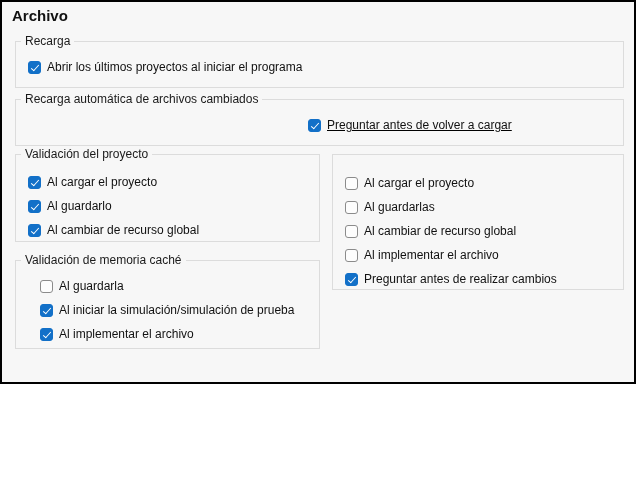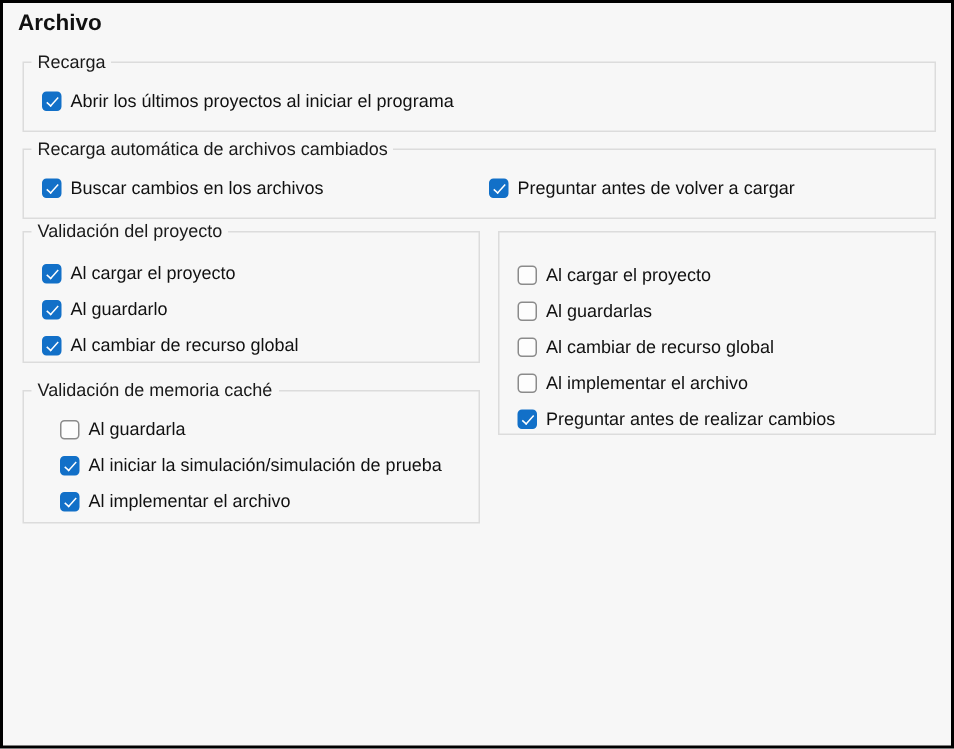--- a/index.html
+++ b/index.html
@@ -4,21 +4,21 @@
 <style>
   * { margin: 0; padding: 0; box-sizing: border-box; }
   html, body { width: 636px; height: 499px; }
   body {
     font-family: "Liberation Sans", "DejaVu Sans", sans-serif;
     background: #ffffff;
   }
   .panel {
     position: relative;
     width: 636px;
-    height: 499px;
+    height: 384px;
     background: #f7f7f7;
     border: 2px solid #000000;
     overflow: hidden;
   }
   .page-title {
     position: absolute;
     left: 10px;
     top: 5px;
     font-size: 15px;
     font-weight: bold;
@@ -114,25 +114,21 @@
         <span class="checkbox checked"></span>
         <span class="cb-label">Abrir los últimos proyectos al iniciar el programa</span>
       </label>
     </div>
   </div>
 
   <div class="group g-recarga">
     <span class="group-label">Recarga automática de archivos cambiados</span>
     <div class="group-body">
       <div class="cb-row">
-        <label class="cb-abs" style="left:0;">
-          <span class="checkbox checked"></span>
-          <span class="cb-label">Buscar cambios en los archivos</span>
-        </label>
-        <label class="cb-abs" style="left:298px;">
+        <label class="cb-abs" style="left:280px;text-decoration:underline;">
           <span class="checkbox checked"></span>
           <span class="cb-label">Preguntar antes de volver a cargar</span>
         </label>
       </div>
     </div>
   </div>
 
   <div class="group g-validproj">
     <span class="group-label">Validación del proyecto</span>
     <div class="group-body">

